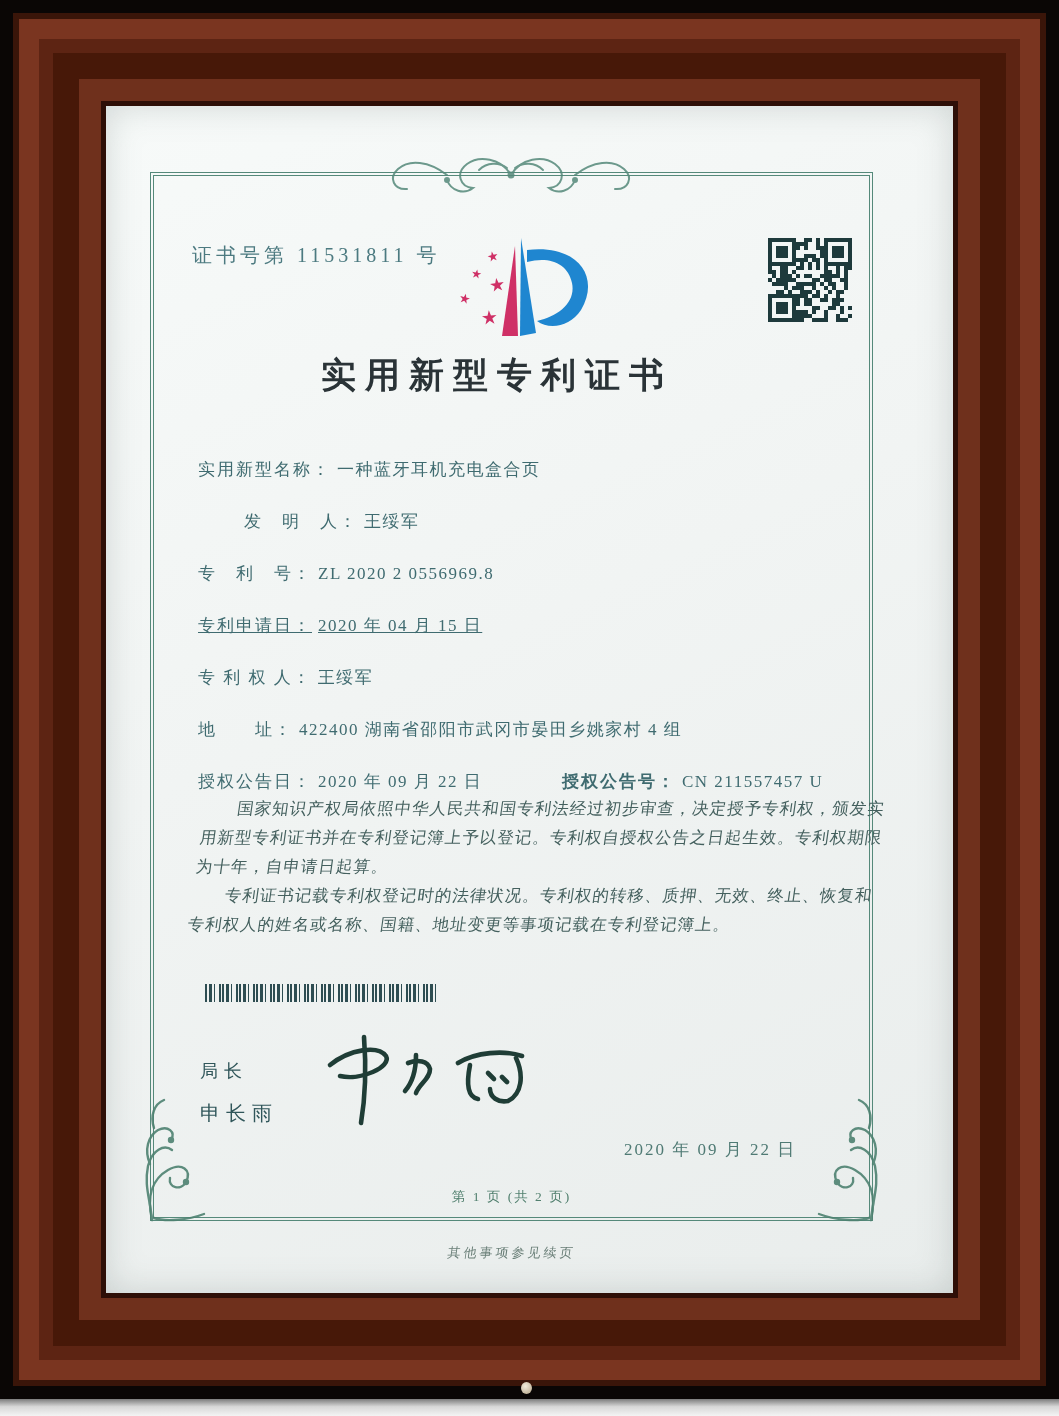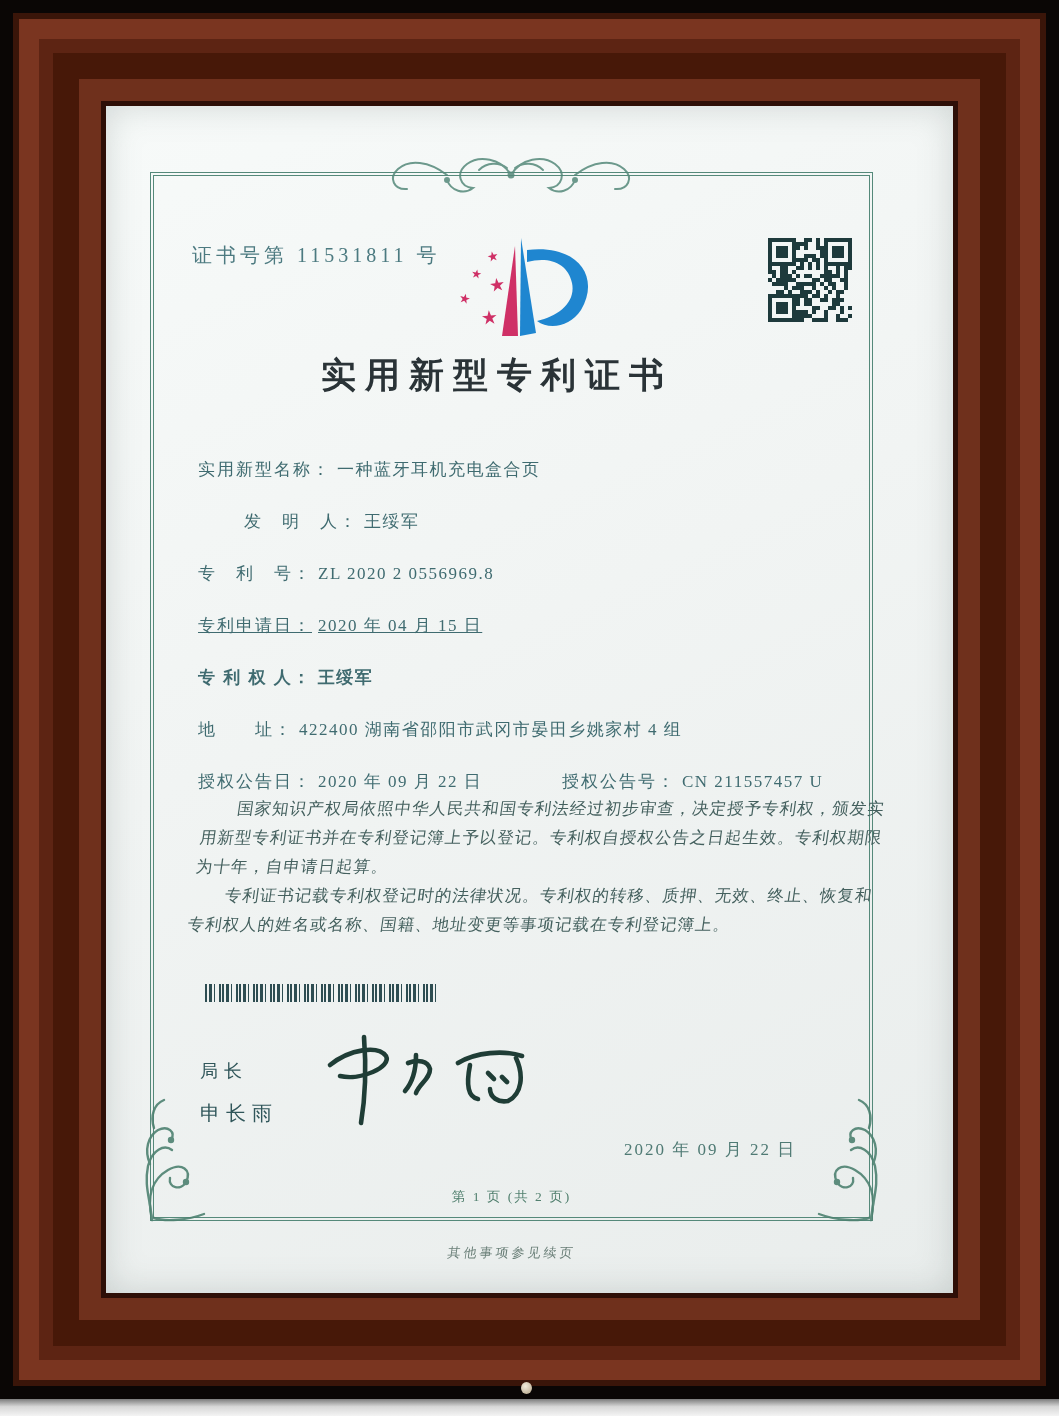--- a/index.html
+++ b/index.html
@@ -43,21 +43,21 @@
 
   .qr { position:absolute; left:662px; top:132px; width:84px; height:84px; }
 
   .title { position:absolute; left:44px; top:246px; width:676px; text-align:center;
            font-size:35px; font-weight:bold; letter-spacing:9px; color:#2a3337;margin-left:9px; }
 
   .row { position:absolute; left:92px; font-size:17px; letter-spacing:1.5px;
          white-space:nowrap; color:#3f6b70; }
   .row .lbl { letter-spacing:2px; }
   .row .val { margin-left:6px; }
-  .row2-right { margin-left:74px; }
+  .row2-right { margin-left:74px;font-weight:bold; }
 
   .paras { position:absolute; left:90px; top:688px; width:694px;
            font-size:16.5px; line-height:29px; color:#44605e;
            letter-spacing:1px; transform:skewX(-8deg); }
   .paras p { text-indent:2em; }
 
   .barcode { position:absolute; left:99px; top:878px; width:231px; height:18px;
              background:repeating-linear-gradient(90deg,
                #2e4d52 0 2px, transparent 2px 4px,
                #2e4d52 4px 7px, transparent 7px 9px,
@@ -406,21 +406,21 @@
         </div>
         <div class="row" style="top:404px;margin-left:46px;">
           <span class="lbl">发　明　人：</span><span class="val">王绥军</span>
         </div>
         <div class="row" style="top:456px;">
           <span class="lbl">专　利　号：</span><span class="val">ZL 2020 2 0556969.8</span>
         </div>
         <div class="row" style="top:508px;text-decoration:underline;">
           <span class="lbl">专利申请日：</span><span class="val">2020 年 04 月 15 日</span>
         </div>
-        <div class="row" style="top:560px;font-weight:bold;">
+        <div class="row" style="top:560px;">
           <span class="lbl">专 利 权 人：</span><span class="val">王绥军</span>
         </div>
         <div class="row" style="top:612px;">
           <span class="lbl">地　　址：</span><span class="val">422400 湖南省邵阳市武冈市晏田乡姚家村 4 组</span>
         </div>
         <div class="row" style="top:664px;">
           <span class="lbl">授权公告日：</span><span class="val">2020 年 09 月 22 日</span>
           <span class="lbl row2-right">授权公告号：</span><span class="val">CN 211557457 U</span>
         </div>
 

